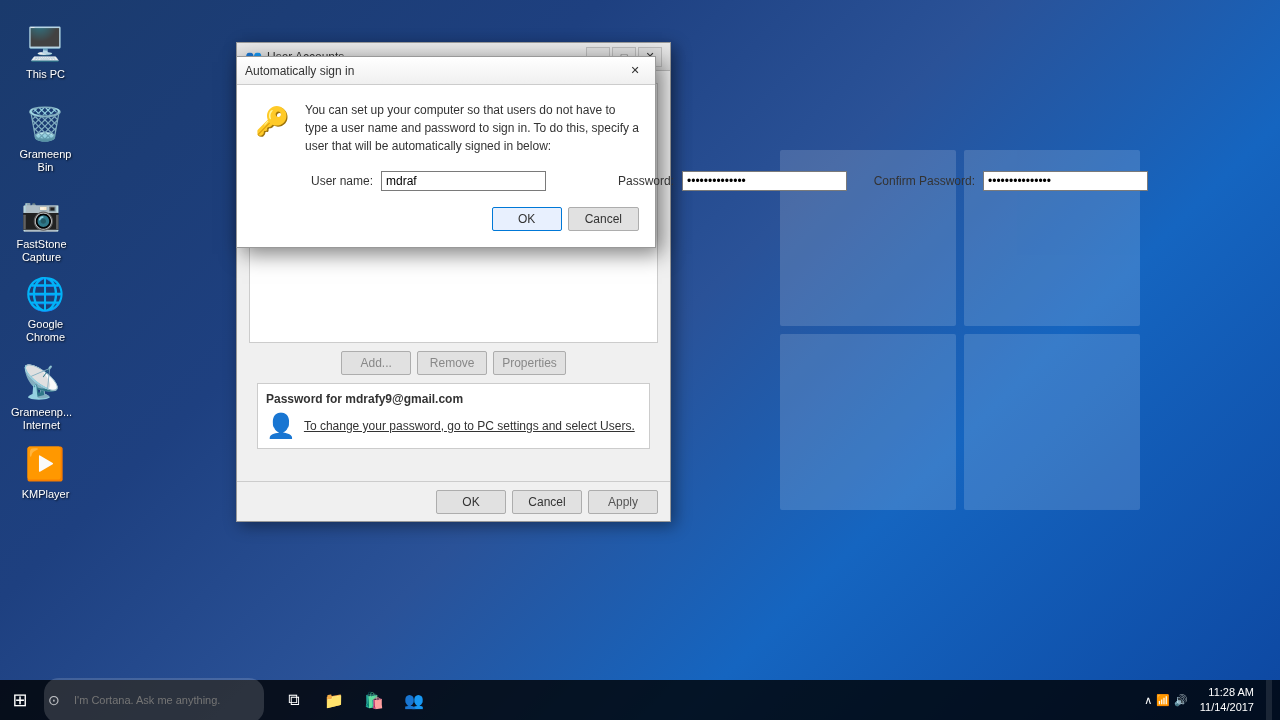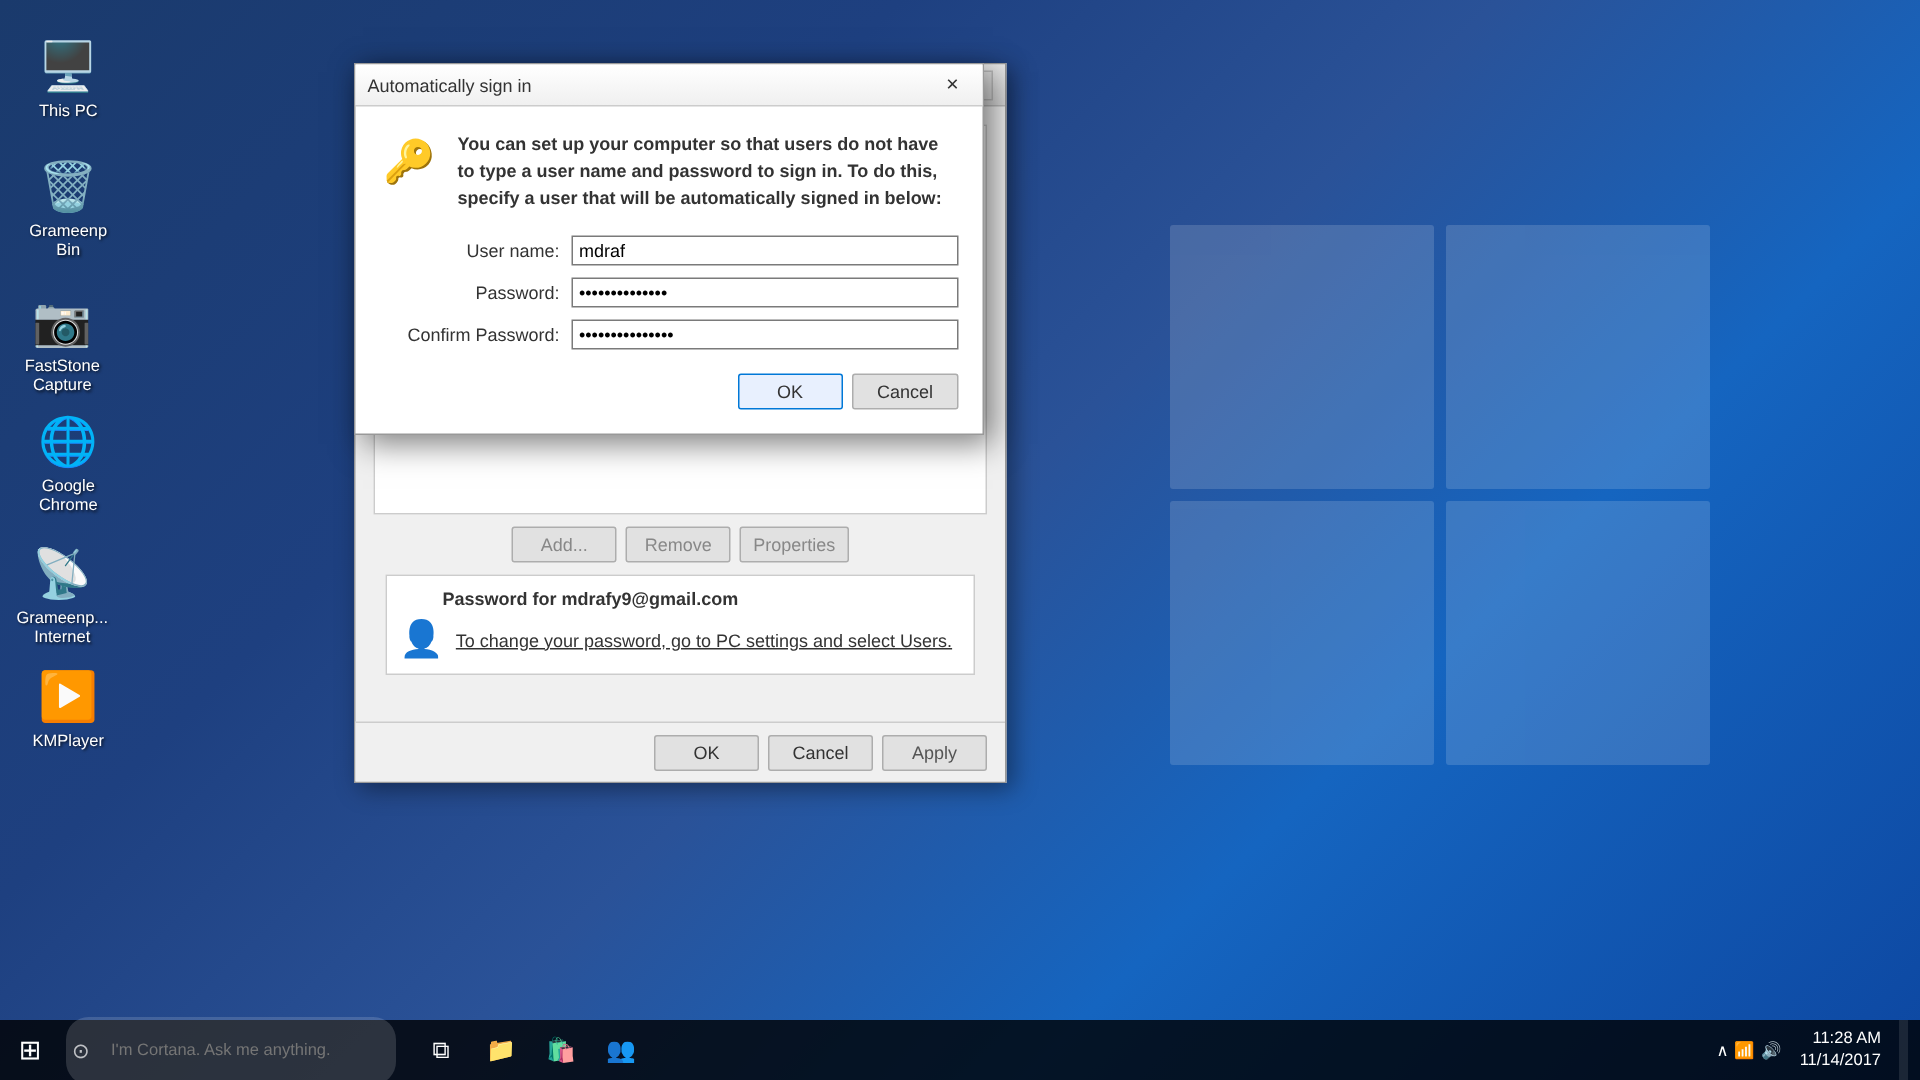--- a/index.html
+++ b/index.html
@@ -241,21 +241,21 @@
       color: #333;
     }
     .ua-btn.apply-btn {
       color: #555;
     }
 
     
     .autosignin-dialog {
       position: absolute;
       left: 236px;
-      top: 42px;
+      top: 56px;
       width: 420px;
       background: white;
       border: 1px solid #999;
       box-shadow: 6px 6px 20px rgba(0,0,0,0.5);
       z-index: 20;
     }
     .dialog-titlebar {
       height: 28px;
       background: linear-gradient(to bottom, #ffffff, #f0f0f0);
       display: flex;
@@ -295,26 +295,25 @@
       min-width: 40px;
       display: flex;
       align-items: center;
       justify-content: center;
       font-size: 28px;
     }
     .dialog-description {
       font-size: 12px;
       color: #333;
       line-height: 1.5;
-      font-weight: bold;
     }
 
     .dialog-form {
       display: flex;
-      flex-direction: column;
+      flex-direction: row;
       gap: 8px;
     }
     .form-row {
       display: flex;
       align-items: center;
       gap: 8px;
     }
     .form-label {
       width: 120px;
       text-align: right;
@@ -359,21 +358,20 @@
       margin: 8px;
       border: 1px solid #ccc;
       padding: 8px;
       background: white;
     }
     .pw-section-title {
       font-size: 12px;
       font-weight: bold;
       color: #333;
       margin-bottom: 6px;
-      margin-left: 29px;
     }
     .pw-info {
       display: flex;
       align-items: center;
       gap: 8px;
     }
     .pw-icon {
       font-size: 24px;
     }
     .pw-text {

